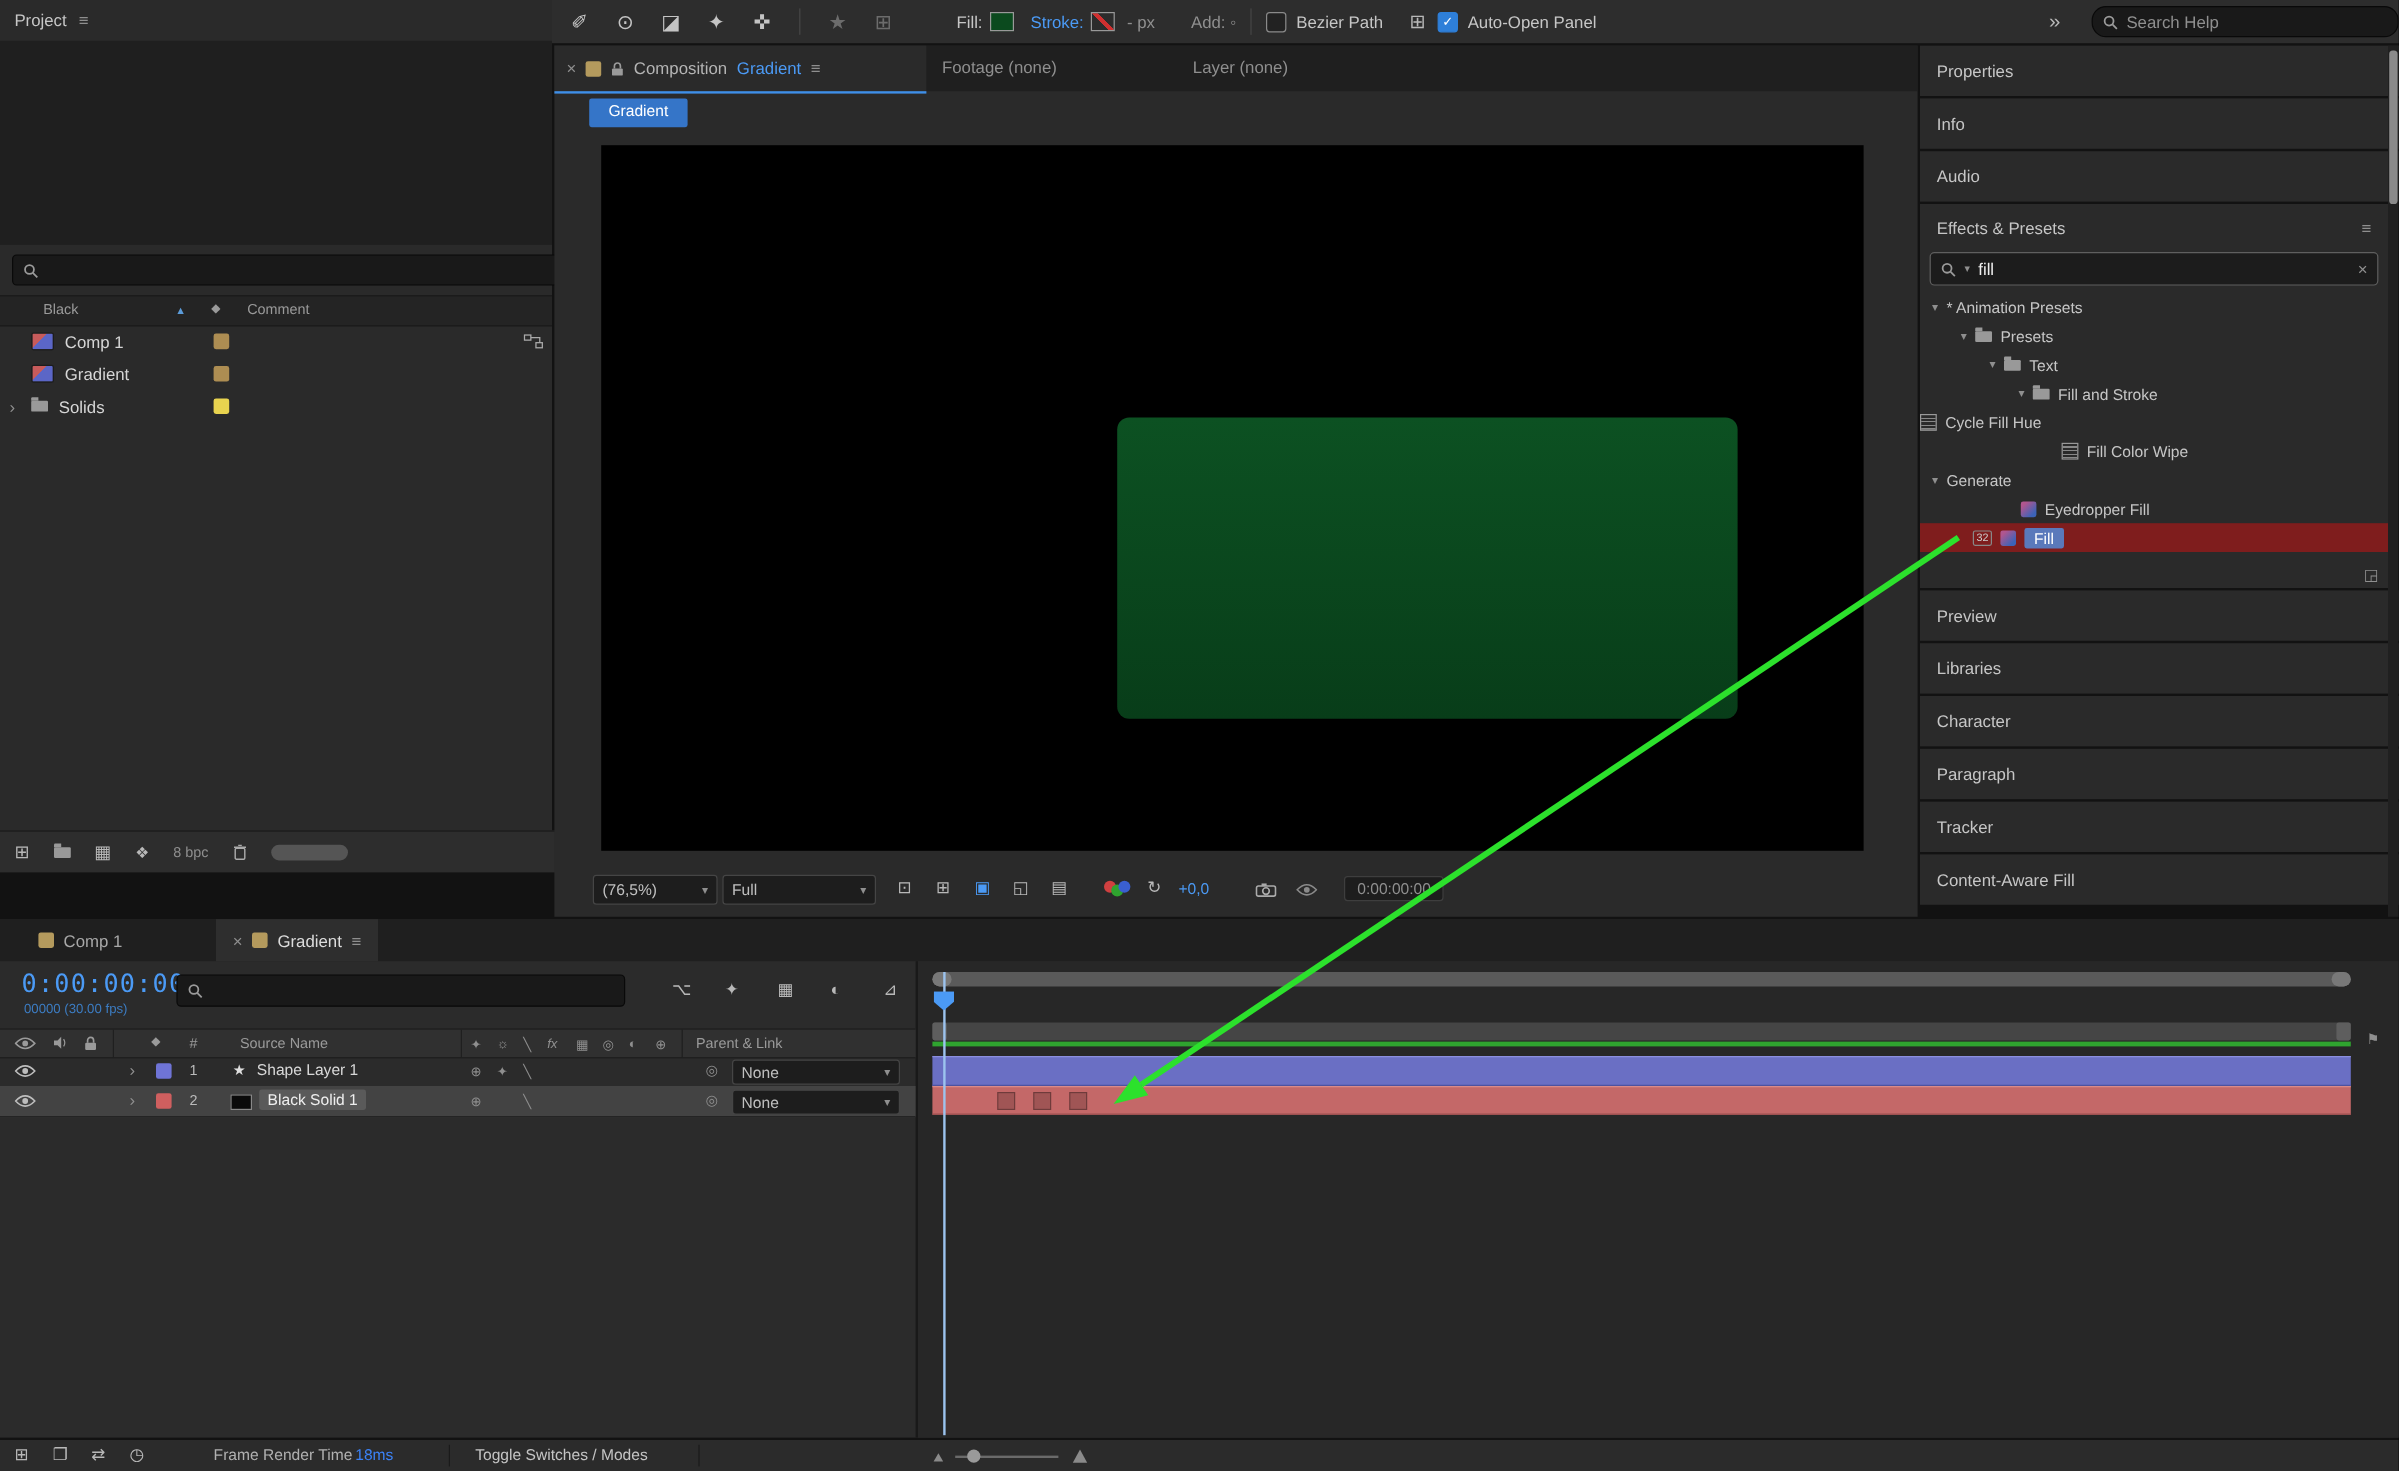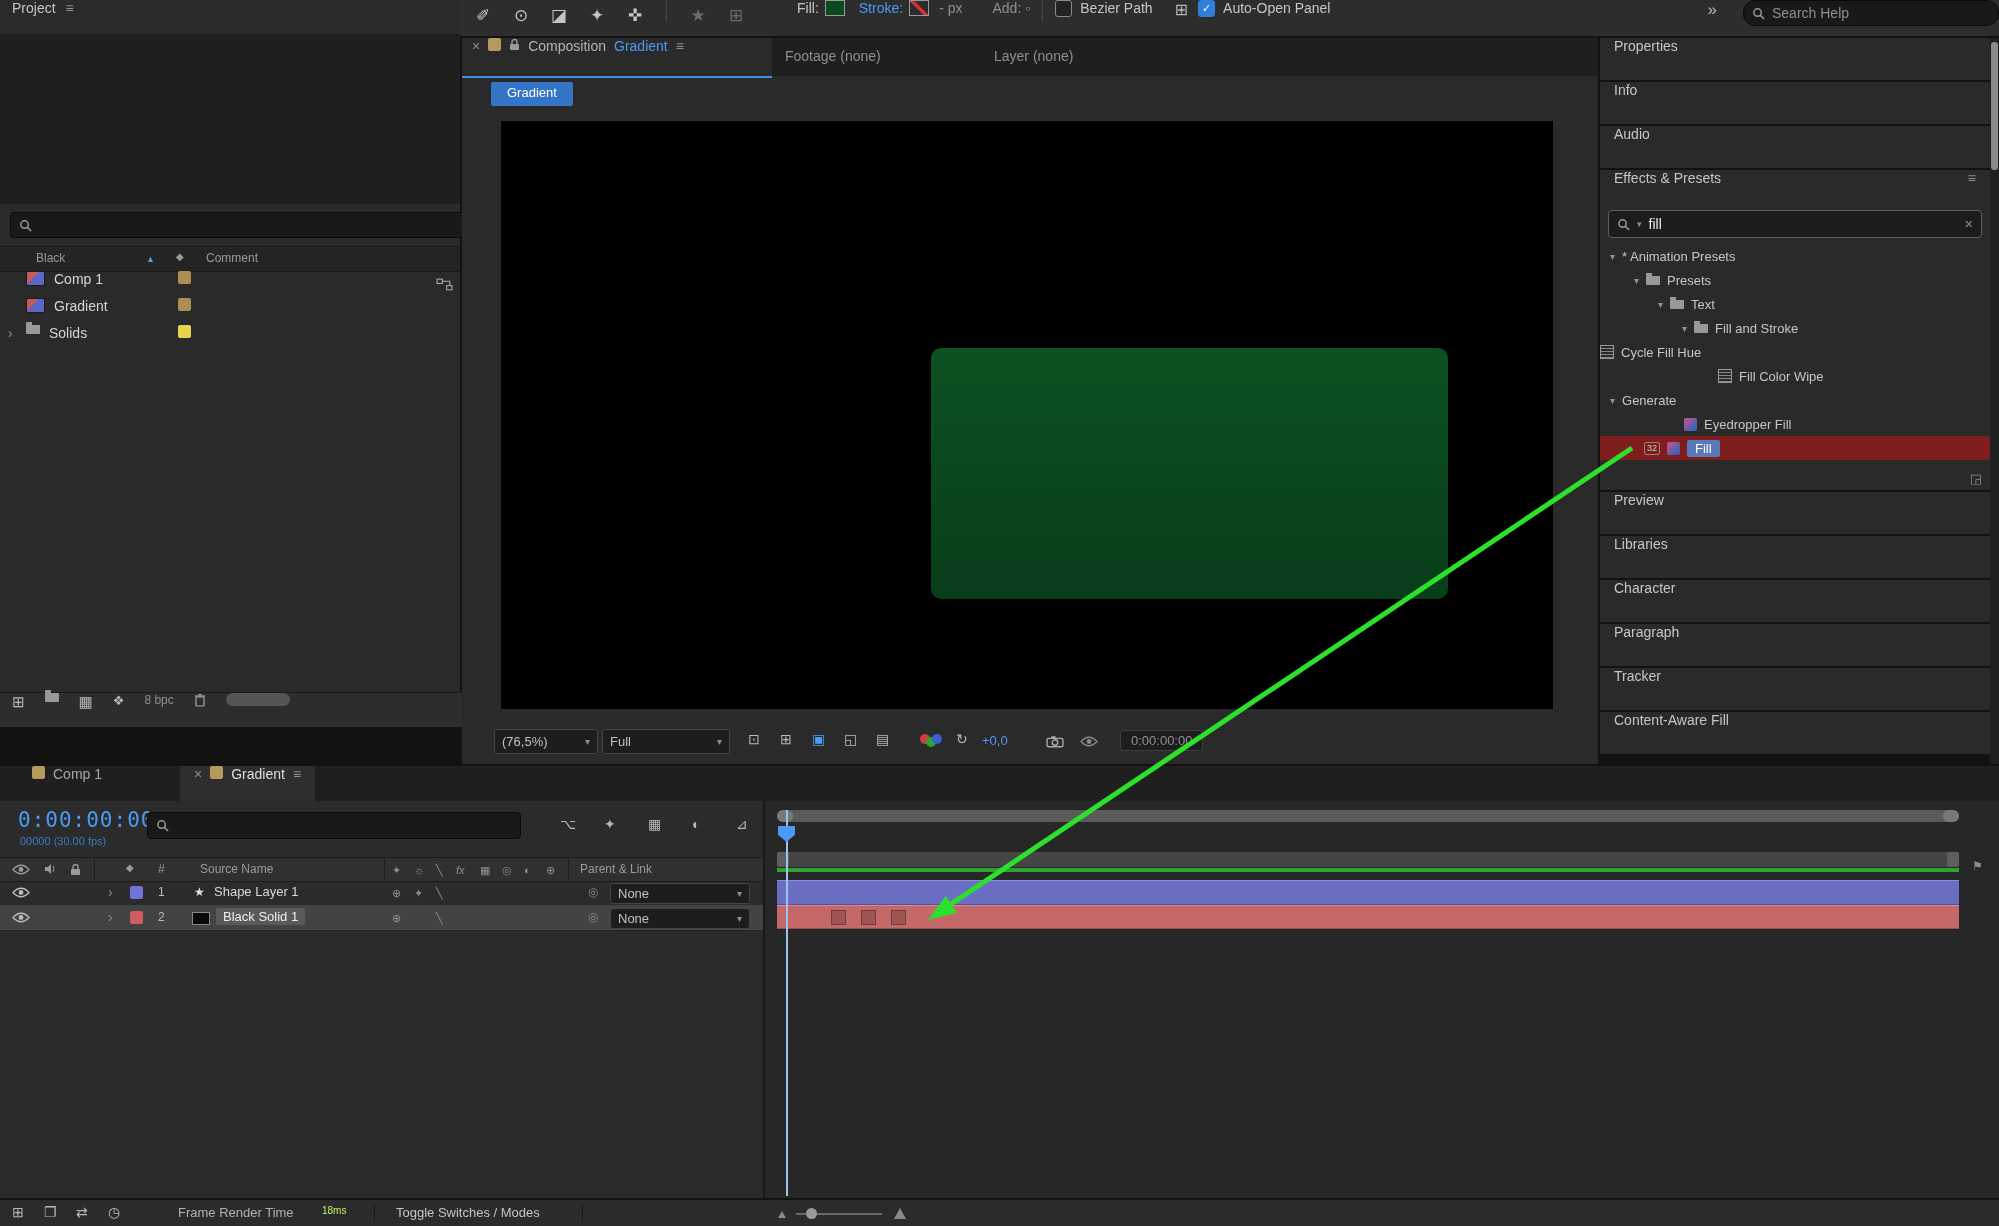--- a/index.html
+++ b/index.html
@@ -1,19 +1,19 @@
 <!DOCTYPE html>
 <html><head>
 <meta charset="utf-8">
 <style>
   html,body{margin:0;padding:0}
   body{background:#000;font-family:"Liberation Sans",sans-serif}
   #app{position:relative;width:1999px;height:1226px;background:#121212;color:#c6c6c6;font-size:14px;overflow:hidden}
   .abs{position:absolute}
-  .flex{display:flex;align-items:flex-start}
+  .flex{display:flex;align-items:center}
   .panel{position:absolute;background:#2a2a2a}
   .ic{font-style:normal;color:#b8b8b8}
   .dim{color:#8f8f8f}
   .tool{width:38px;height:30px;display:flex;align-items:center;justify-content:center;font-size:17px;color:#c4c4c4}
   .tool.dis{color:#6c6c6c}
   .tool.active{background:#2979d0;color:#fff;border-radius:3px;width:30px;height:25px;margin:0 4px}
   .rot{display:inline-block;transform:rotate(-118deg)}
   .vsep{width:1px;height:22px;background:#474747;margin:0 12px}
   .chk{width:15px;height:15px;border:1px solid #8a8a8a;border-radius:3px;display:inline-flex;align-items:center;justify-content:center;font-size:11px;color:#fff;background:#222}
   .chk.on{background:#2e7fd9;border-color:#2e7fd9}
@@ -424,21 +424,21 @@
     <div class="abs" style="left:778px;top:60px;width:17px;height:16px;background:#4b9af5;clip-path:polygon(0 0,100% 0,100% 55%,50% 100%,0 55%);z-index:7"></div>
     <span class="abs dim" style="left:1972px;top:93px;font-size:12px">⚑</span>
   </div>
 
   <div class="panel" style="left:0;top:1200px;width:1999px;height:26px;background:#2b2b2b">
     <span class="abs ic" style="left:12px;top:4px;font-size:14px">⊞</span>
     <span class="abs ic" style="left:44px;top:4px;font-size:14px">❐</span>
     <span class="abs ic" style="left:76px;top:4px;font-size:14px">⇄</span>
     <span class="abs ic" style="left:108px;top:4px;font-size:14px">◷</span>
     <span class="abs" style="left:178px;top:5px;font-size:13px;color:#b0b0b0">Frame Render Time</span>
-    <span class="abs" style="left:322px;top:5px;font-size:10px;color:#bef264">18ms</span>
+    <span class="abs" style="left:296px;top:5px;font-size:13px;color:#3b82f6">18ms</span>
     <span class="abs" style="left:374px;top:4px;width:1px;height:18px;background:#1a1a1a"></span>
     <span class="abs" style="left:396px;top:5px;font-size:13px;color:#c4c4c4">Toggle Switches / Modes</span>
     <span class="abs" style="left:582px;top:4px;width:1px;height:18px;background:#1a1a1a"></span>
     <span class="abs tri-up-s" style="left:778px;top:11px"></span>
     <span class="abs" style="left:796px;top:13px;width:86px;height:2px;background:#6a6a6a"></span>
     <span class="abs" style="left:806px;top:8px;width:11px;height:11px;border-radius:50%;background:#9a9a9a"></span>
     <span class="abs tri-up-b" style="left:894px;top:8px"></span>
   </div>
 
   <svg class="abs" style="left:0;top:0;z-index:99;pointer-events:none" width="1999" height="1226" viewBox="0 0 1999 1226">

